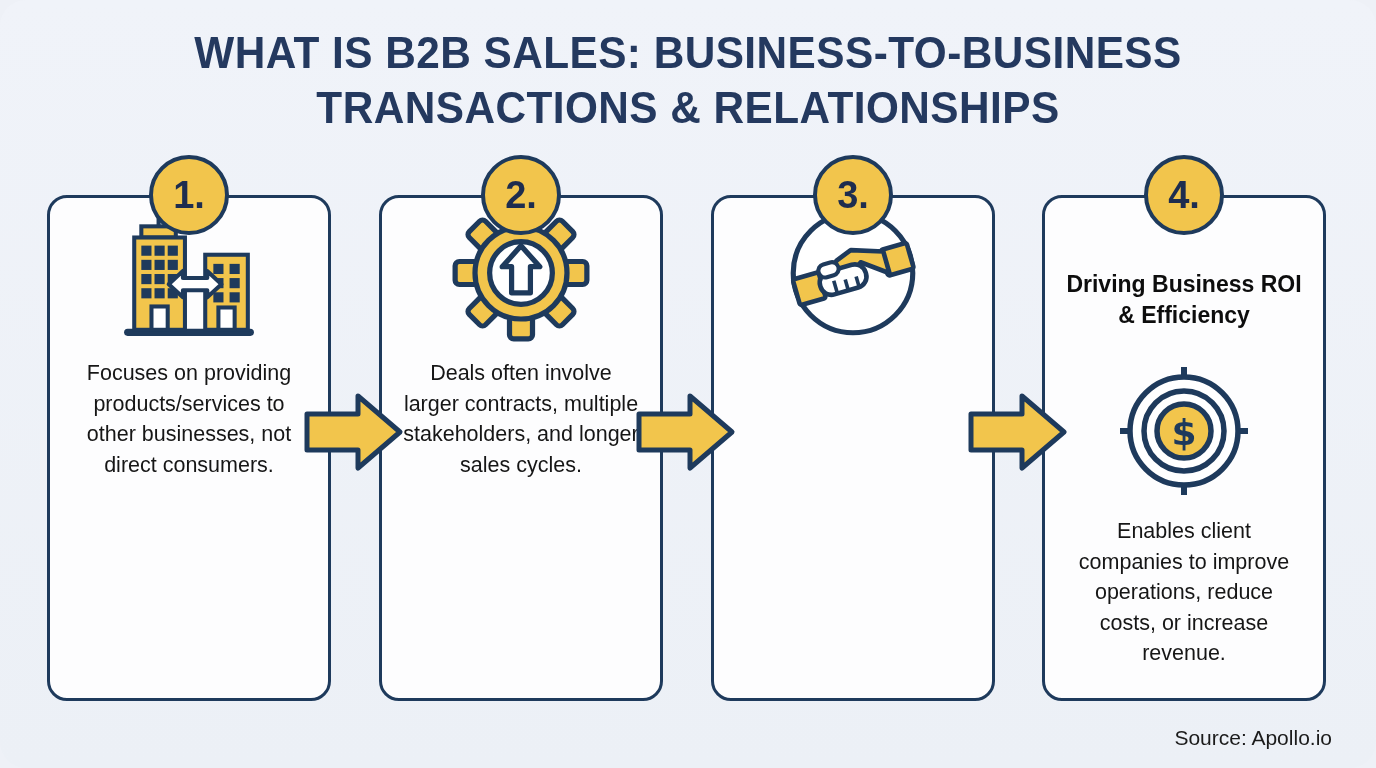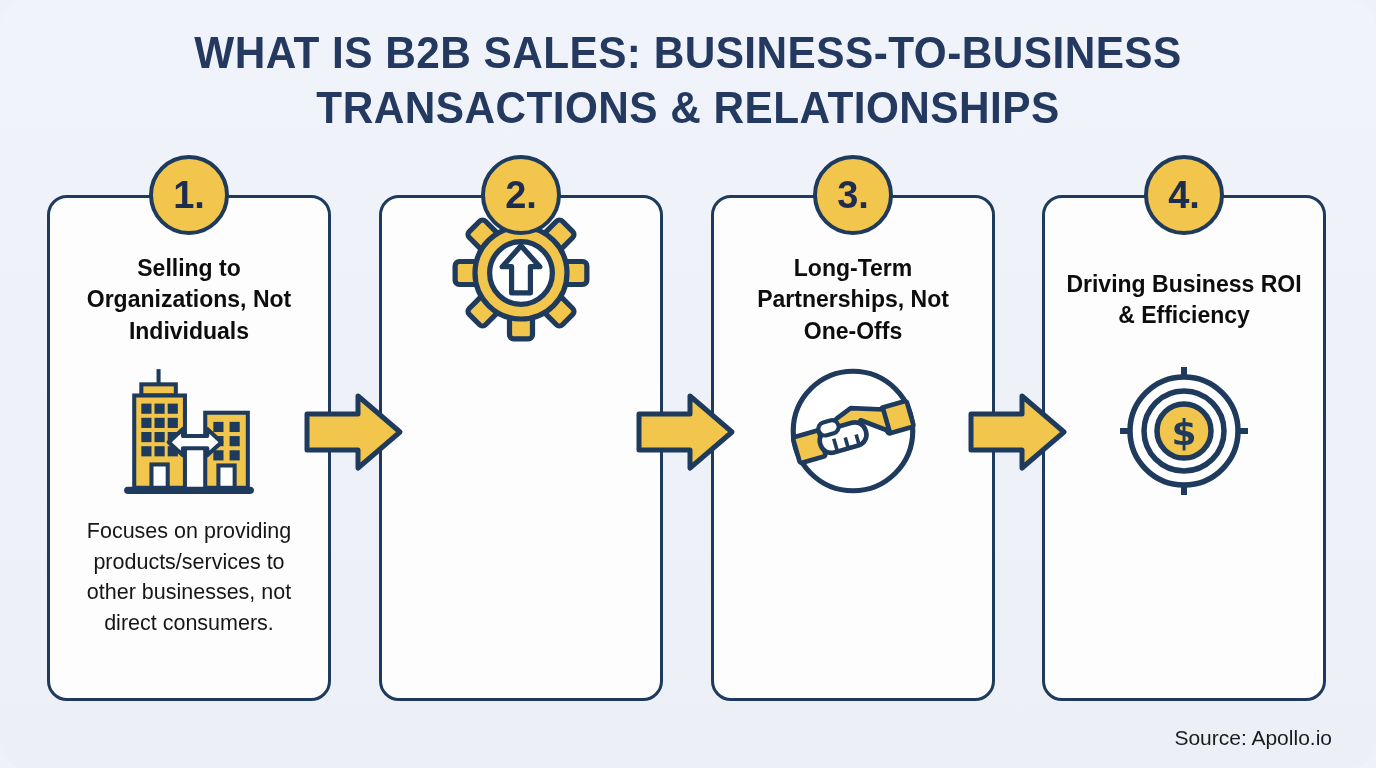--- a/index.html
+++ b/index.html
@@ -110,21 +110,20 @@
 </style>
 </head>
 <body>
 
 <div class="stage">
 
   <h1 class="main-title">WHAT IS B2B SALES: BUSINESS-TO-BUSINESS TRANSACTIONS &amp; RELATIONSHIPS</h1>
 
   <div class="card card-1">
     <div class="badge">1.</div>
-    <div class="card-title">Selling to Organizations, Not Individuals</div>
     <div class="card-icon">
       <svg width="142" height="134" viewBox="0 0 140 132">
         <rect x="6" y="121" width="128" height="7" rx="3.5" fill="#1e3a5c"></rect>
         <line x1="40" y1="5" x2="40" y2="21" stroke="#1e3a5c" stroke-width="4"></line>
         <rect x="23" y="20" width="34" height="11" fill="#f2c54c" stroke="#1e3a5c" stroke-width="4"></rect>
         <rect x="16" y="31" width="50" height="91" fill="#f2c54c" stroke="#1e3a5c" stroke-width="4"></rect>
         <g fill="#1e3a5c">
           <rect x="23" y="39" width="10" height="10"></rect>
             <rect x="36" y="39" width="10" height="10"></rect>
             <rect x="49" y="39" width="10" height="10"></rect>
@@ -167,25 +166,25 @@
           <rect x="55" y="3" width="22" height="22" rx="4" transform="rotate(180 66 66)"></rect>
           <rect x="55" y="3" width="22" height="22" rx="4" transform="rotate(225 66 66)"></rect>
           <rect x="55" y="3" width="22" height="22" rx="4" transform="rotate(270 66 66)"></rect>
           <rect x="55" y="3" width="22" height="22" rx="4" transform="rotate(315 66 66)"></rect>
         </g>
         <circle cx="66" cy="66" r="44" fill="#f2c54c" stroke="#1e3a5c" stroke-width="5"></circle>
         <circle cx="66" cy="66" r="30" fill="#ffffff" stroke="#1e3a5c" stroke-width="5"></circle>
         <polygon points="66,40 84,60 75,60 75,85 57,85 57,60 48,60" fill="#ffffff" stroke="#1e3a5c" stroke-width="5" stroke-linejoin="round"></polygon>
       </svg>
     </div>
+    <div class="card-desc">Deals often involve larger contracts, multiple stakeholders, and longer sales cycles.</div>
   </div>
 
   <div class="card card-3">
     <div class="badge">3.</div>
-    <div class="card-title">Long-Term Partnerships, Not One-Offs</div>
     <div class="card-icon">
       <svg width="136" height="136" viewBox="0 0 132 132">
         <circle cx="66" cy="66" r="58" fill="#ffffff" stroke="#1e3a5c" stroke-width="5"></circle>
         <g transform="rotate(-16 66 66)">
           <rect x="8" y="56" width="26" height="26" rx="2" fill="#f2c54c" stroke="#1e3a5c" stroke-width="4.5" stroke-linejoin="round"></rect>
           <rect x="98" y="52" width="26" height="26" rx="2" fill="#f2c54c" stroke="#1e3a5c" stroke-width="4.5" stroke-linejoin="round"></rect>
           <polygon points="100,54 70,44 54,50 44,60 52,70 66,66 76,58 100,76" fill="#f2c54c" stroke="#1e3a5c" stroke-width="4.5" stroke-linejoin="round"></polygon>
           <rect x="32" y="58" width="46" height="23" rx="11" fill="#ffffff" stroke="#1e3a5c" stroke-width="4.5"></rect>
           <line x1="46" y1="68" x2="46" y2="81" stroke="#1e3a5c" stroke-width="3.5"></line>
           <line x1="57" y1="70" x2="57" y2="81" stroke="#1e3a5c" stroke-width="3.5"></line>
@@ -206,20 +205,21 @@
           <line x1="66" y1="108" x2="66" y2="130"></line>
           <line x1="2" y1="66" x2="24" y2="66"></line>
           <line x1="108" y1="66" x2="130" y2="66"></line>
         </g>
         <circle cx="66" cy="66" r="54" fill="#ffffff" stroke="#1e3a5c" stroke-width="5.5"></circle>
         <circle cx="66" cy="66" r="40" fill="#ffffff" stroke="#1e3a5c" stroke-width="5.5"></circle>
         <circle cx="66" cy="66" r="27" fill="#f2c54c" stroke="#1e3a5c" stroke-width="5.5"></circle>
         <text x="66" y="67" text-anchor="middle" dominant-baseline="central" font-family="DejaVu Sans, sans-serif" font-size="36" font-weight="bold" fill="#1e3a5c">$</text>
       </svg>
     </div>
+    <div class="card-desc">Enables client companies to improve operations, reduce costs, or increase revenue.</div>
   </div>
 
   <svg class="connector connector-1" viewBox="0 0 100 80">
     <polygon points="3,22 54,22 54,4 96,40 54,76 54,58 3,58" fill="#f2c54c" stroke="#1e3a5c" stroke-width="5" stroke-linejoin="round"></polygon>
   </svg>
   <svg class="connector connector-2" viewBox="0 0 100 80">
     <polygon points="3,22 54,22 54,4 96,40 54,76 54,58 3,58" fill="#f2c54c" stroke="#1e3a5c" stroke-width="5" stroke-linejoin="round"></polygon>
   </svg>
   <svg class="connector connector-3" viewBox="0 0 100 80">
     <polygon points="3,22 54,22 54,4 96,40 54,76 54,58 3,58" fill="#f2c54c" stroke="#1e3a5c" stroke-width="5" stroke-linejoin="round"></polygon>

